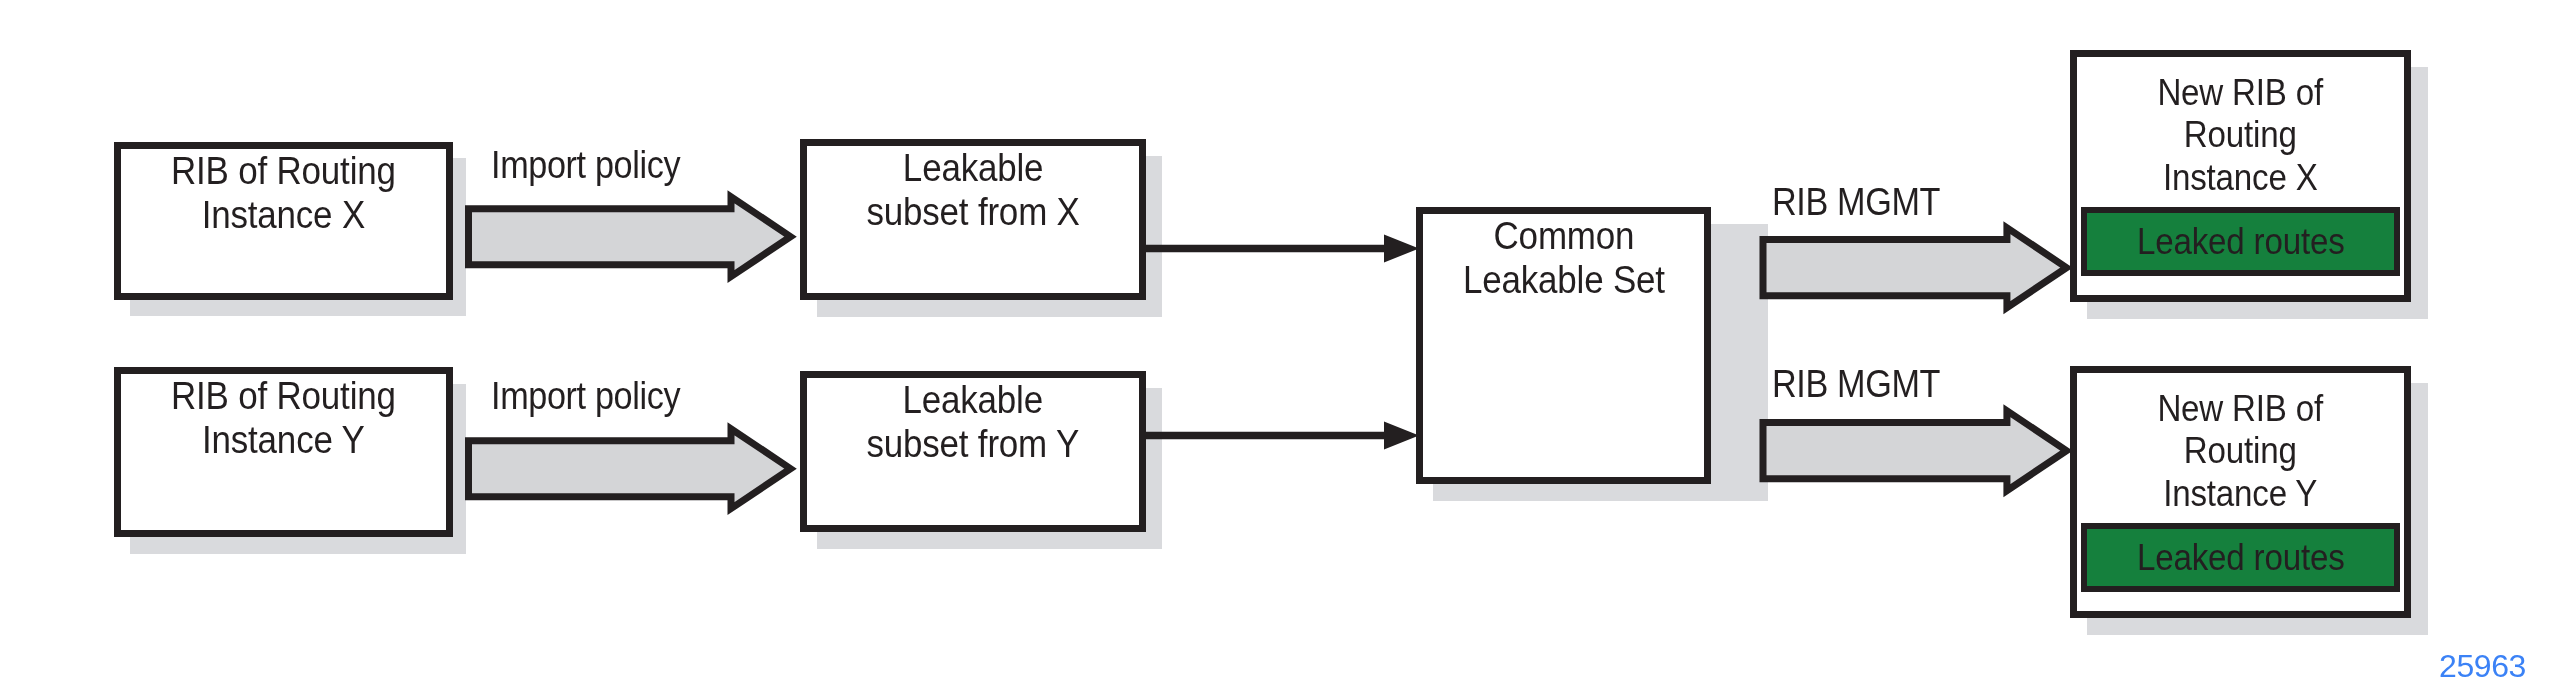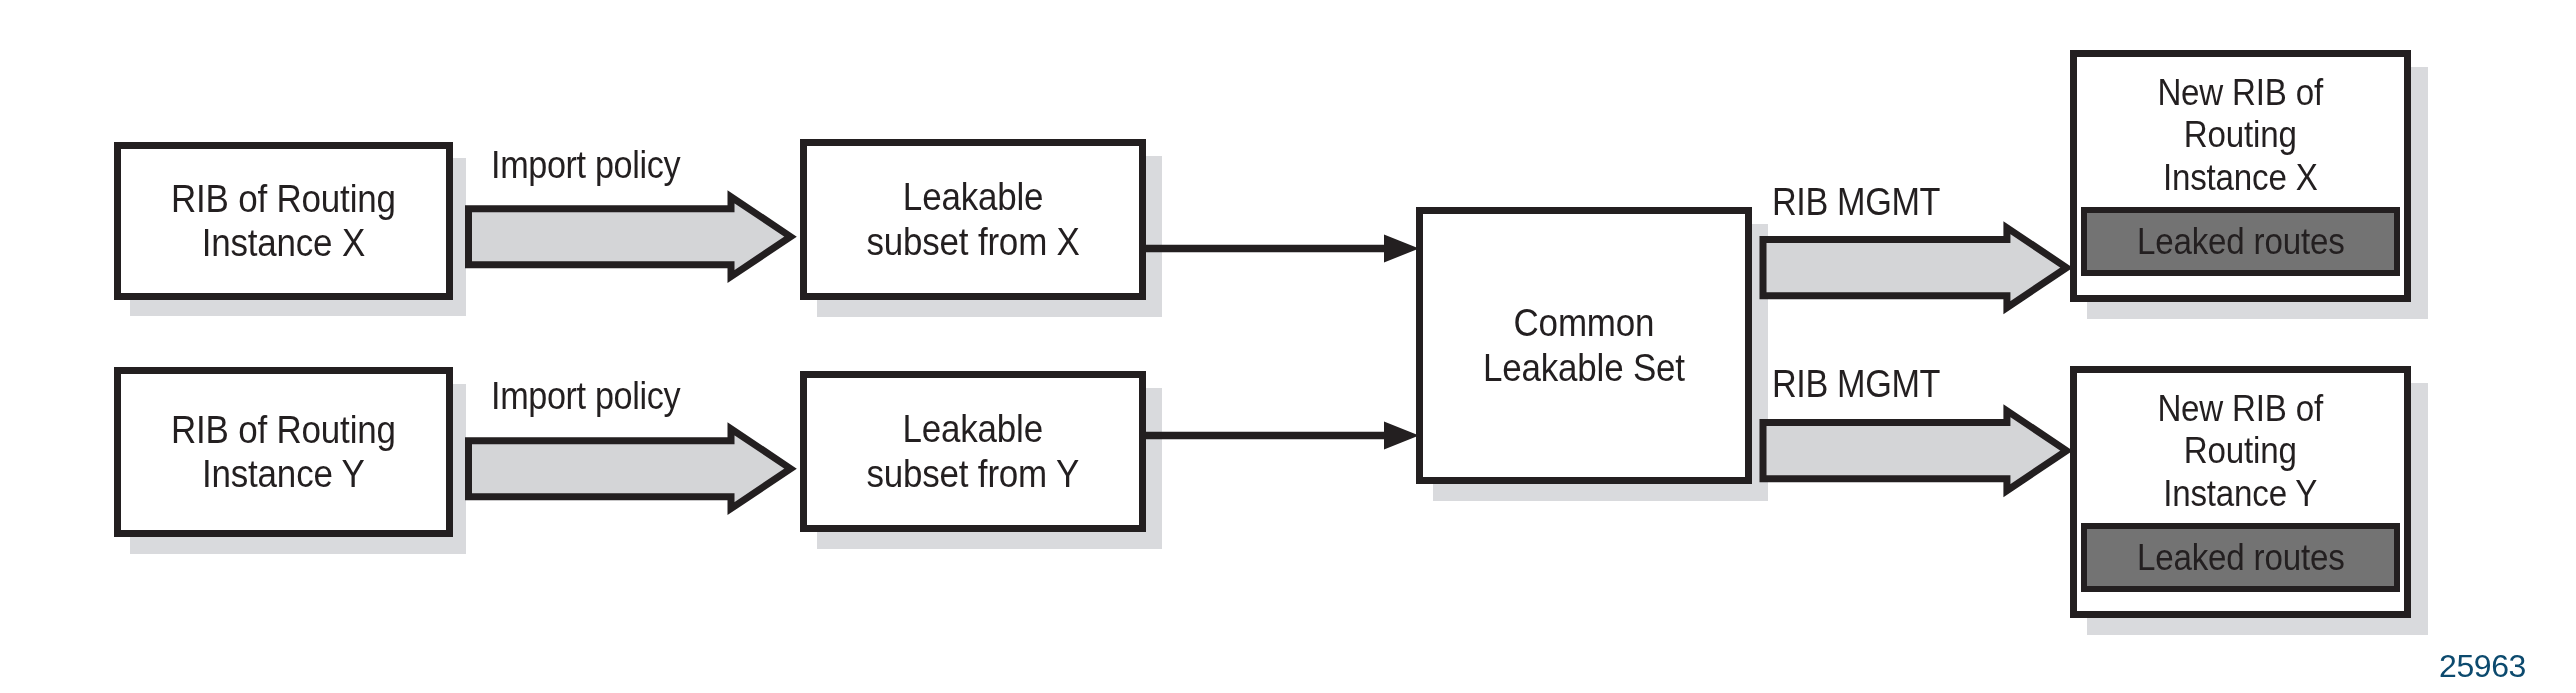--- a/index.html
+++ b/index.html
@@ -28,21 +28,21 @@
   
   .box {
     position: absolute;
     box-sizing: border-box;
     background: #ffffff;
     border: 7px solid #231f20;
     z-index: 2;
     display: flex;
     flex-direction: column;
     align-items: center;
-    justify-content: center;
+    justify-content: flex-start;
     text-align: center;
   }
   .box-label {
     font-size: 38px;
     line-height: 1.17;
     color: #231f20;
     letter-spacing: -0.2px;
     transform: scaleX(0.92);
     transform-origin: center;
     white-space: pre-line;
@@ -56,21 +56,21 @@
   }
   .box.rib-new .box-label {
     font-size: 36px;
     line-height: 1.18;
   }
 
   
   .inner-panel {
     position: absolute;
     box-sizing: border-box;
-    background: #737373;
+    background: #15803d;
     border: 6.3px solid #231f20;
     display: flex;
     align-items: center;
     justify-content: center;
     z-index: 3;
   }
   .inner-panel .panel-label {
     font-size: 36px;
     color: #231f20;
     letter-spacing: -0.2px;
@@ -99,21 +99,21 @@
     white-space: nowrap;
     transform: scaleX(0.90);
     transform-origin: left center;
     z-index: 5;
   }
 
   
   .figure-id {
     position: absolute;
     font-size: 32px;
-    color: #0c4a6e;
+    color: #3b82f6;
     letter-spacing: -0.4px;
     white-space: nowrap;
     z-index: 5;
   }
 </style>
 </head>
 <body>
 
 <div id="figure">
 
@@ -156,21 +156,21 @@
   <div class="box rib-new" style="left:2070px; top:50px; width:341px; height:252px;">
     <span class="box-label">New RIB of
 Routing
 Instance X</span>
   </div>
   <div class="inner-panel" style="left:2081px; top:207px; width:319px; height:69px;">
     <span class="panel-label">Leaked routes</span>
   </div>
 
   <div class="shadow" style="left:1433px; top:224px; width:335px; height:277px;"></div>
-  <div class="box" style="left:1416px; top:207px; width:336px; height:277px;">
+  <div class="box" style="left:1416px; top:207px; width:295px; height:277px;">
     <span class="box-label">Common
 Leakable Set</span>
   </div>
 
   <div class="shadow" style="left:130px; top:384px; width:336px; height:170px;"></div>
   <div class="box" style="left:114px; top:367px; width:339px; height:170px;">
     <span class="box-label">RIB of Routing
 Instance Y</span>
   </div>
 

